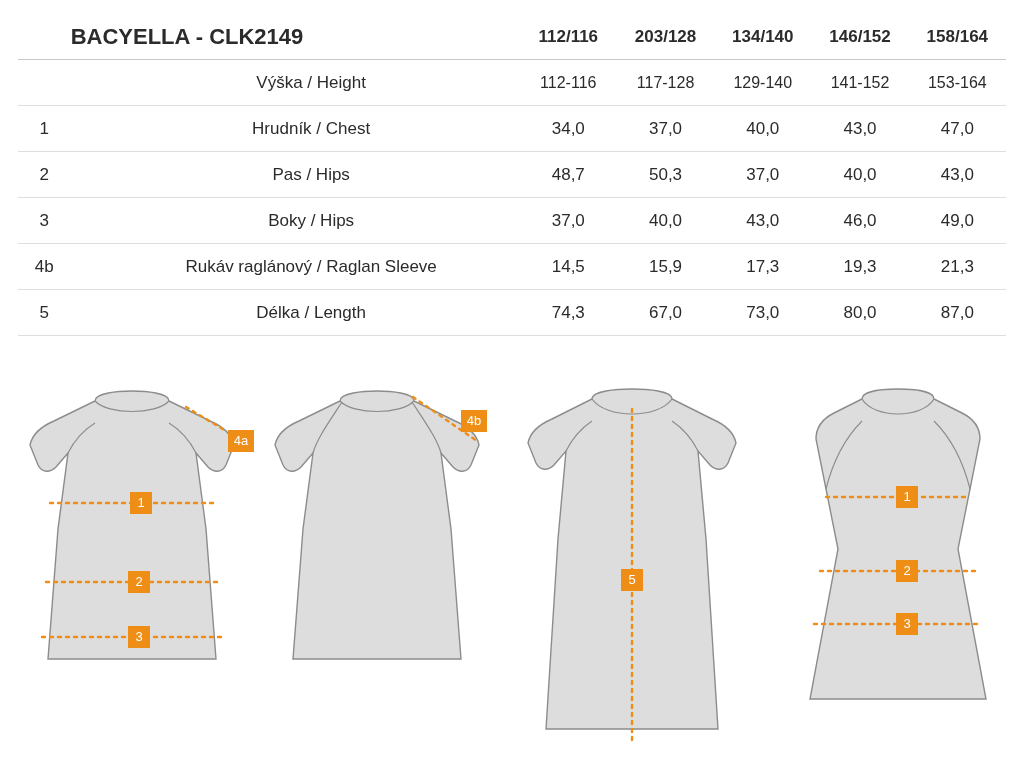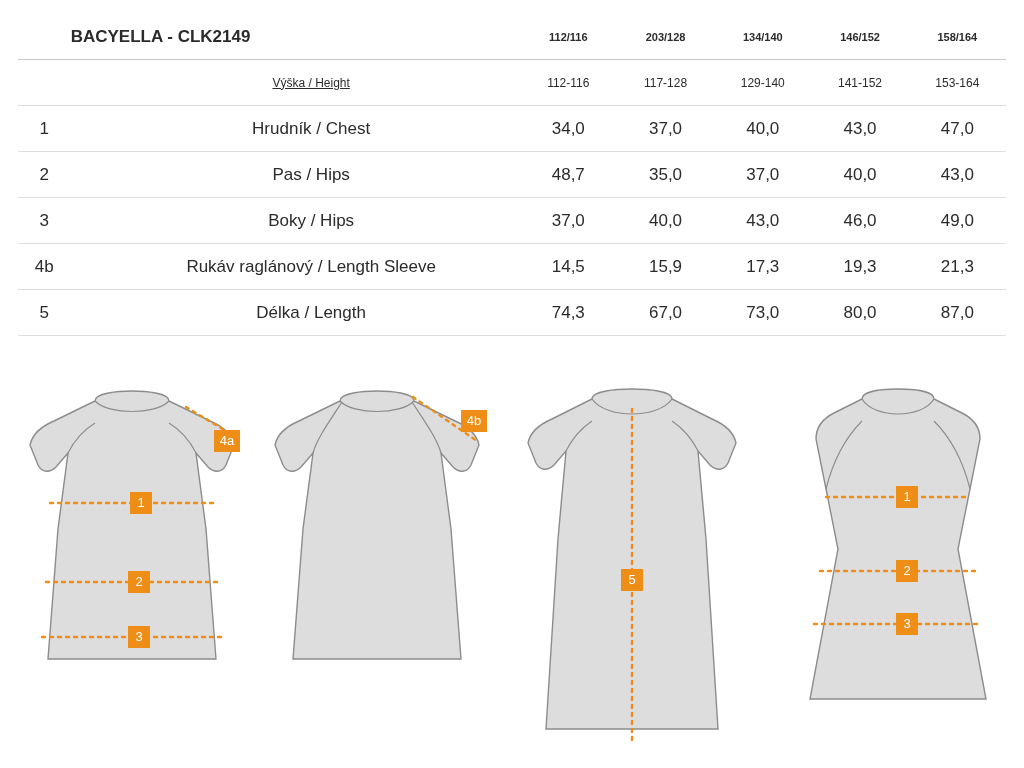--- a/index.html
+++ b/index.html
@@ -48,35 +48,34 @@
     padding-left: 4px !important;
   }
   .col-label {
     width: 350px;
     text-align: left;
     padding-left: 36px !important;
   }
   .col-size { width: 76px; }
   .header-row .title-cell {
     font-weight: bold;
-    font-size: 17px;
+    font-size: 22px;
     text-align: left;
     padding-left: 4px !important;
     margin-left: 37px;
   }
   .header-row .size-head {
     font-weight: bold;
-    font-size: 11px;
+    font-size: 17px;
   }
   .height-row td {
-    font-size: 12px;
+    font-size: 16px;
   }
   .height-row .col-label {
-    font-size: 12px;
-    text-decoration: underline;
+    font-size: 17px;
   }
 
   
   .figures {
     position: absolute;
     top: 355px;
     left: 0;
     width: 1024px;
     height: 413px;
   }
@@ -134,39 +133,39 @@
         <td class="col-size">37,0</td>
         <td class="col-size">40,0</td>
         <td class="col-size">43,0</td>
         <td class="col-size">47,0</td>
       </tr>
 
       <tr>
         <td class="col-num">2</td>
         <td class="col-label">Pas / Hips</td>
         <td class="col-size">48,7</td>
-        <td class="col-size">35,0</td>
+        <td class="col-size">50,3</td>
         <td class="col-size">37,0</td>
         <td class="col-size">40,0</td>
         <td class="col-size">43,0</td>
       </tr>
 
       <tr>
         <td class="col-num">3</td>
         <td class="col-label">Boky / Hips</td>
         <td class="col-size">37,0</td>
         <td class="col-size">40,0</td>
         <td class="col-size">43,0</td>
         <td class="col-size">46,0</td>
         <td class="col-size">49,0</td>
       </tr>
 
       <tr>
         <td class="col-num">4b</td>
-        <td class="col-label">Rukáv raglánový / Length Sleeve</td>
+        <td class="col-label">Rukáv raglánový / Raglan Sleeve</td>
         <td class="col-size">14,5</td>
         <td class="col-size">15,9</td>
         <td class="col-size">17,3</td>
         <td class="col-size">19,3</td>
         <td class="col-size">21,3</td>
       </tr>
 
       <tr>
         <td class="col-num">5</td>
         <td class="col-label">Délka / Length</td>
@@ -193,21 +192,21 @@
 
         <line x1="30" y1="134" x2="194" y2="134" stroke="#ef8e16" stroke-width="2.4" stroke-dasharray="3 5" stroke-linecap="round"></line>
         <line x1="26" y1="213" x2="198" y2="213" stroke="#ef8e16" stroke-width="2.4" stroke-dasharray="3 5" stroke-linecap="round"></line>
         <line x1="22" y1="268" x2="202" y2="268" stroke="#ef8e16" stroke-width="2.4" stroke-dasharray="3 5" stroke-linecap="round"></line>
 
         <line x1="166" y1="38" x2="206" y2="62" stroke="#ef8e16" stroke-width="2.4" stroke-dasharray="3 5" stroke-linecap="round"></line>
       </svg>
       <div class="badge" style="left:110px; top:123px;">1</div>
       <div class="badge" style="left:108px; top:202px;">2</div>
       <div class="badge" style="left:108px; top:257px;">3</div>
-      <div class="badge wide" style="left:194px; top:61px;">4a</div>
+      <div class="badge wide" style="left:208px; top:61px;">4a</div>
     </div>
 
     <div class="fig" style="left:265px; width:230px;">
       <svg width="230" height="413" viewBox="0 0 230 413">
         <path d="M75 32 C75 24, 98 22, 112 22 C126 22, 149 24, 149 32
                  L190 52 C204 58, 212 66, 214 76 L206 96 C202 104, 194 104, 188 98 L176 84
                  L186 160 L196 290 L28 290 L38 160 L48 84 L36 98 C30 104, 22 104, 18 96 L10 76
                  C12 66, 20 58, 34 52 Z" fill="#dddddd" stroke="#8c8c8c" stroke-width="1.4"></path>
         <path d="M75 32 C88 46, 136 46, 149 32" fill="none" stroke="#8c8c8c" stroke-width="1.2"></path>
         <path d="M77 33 C62 56, 52 70, 48 84" fill="none" stroke="#8c8c8c" stroke-width="1.2"></path>

